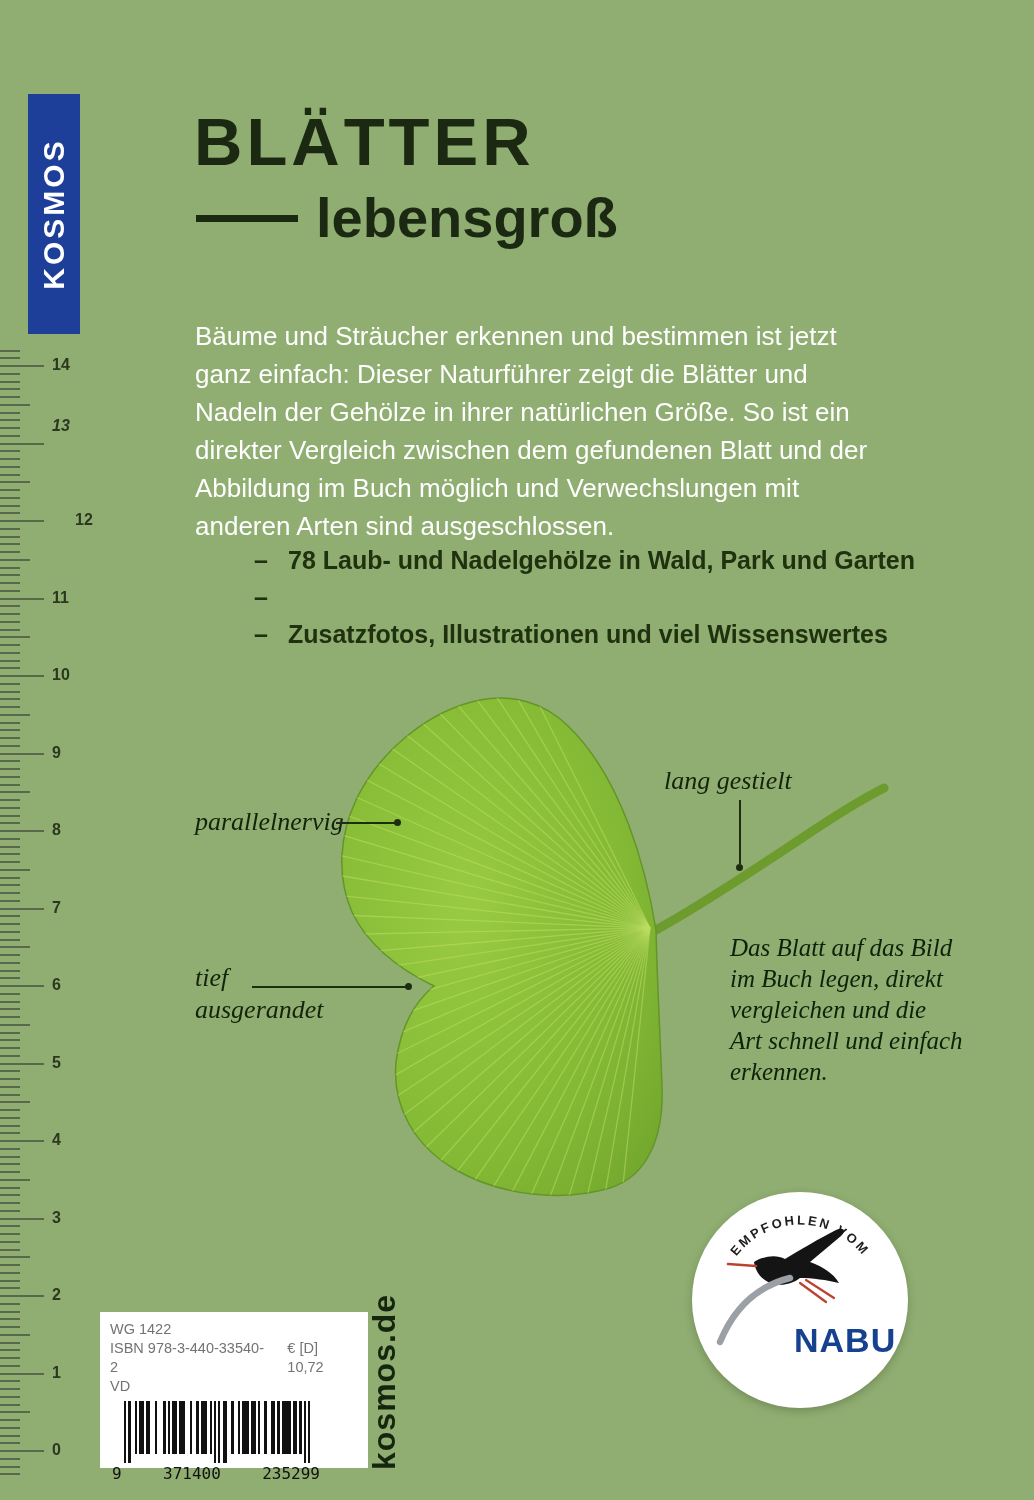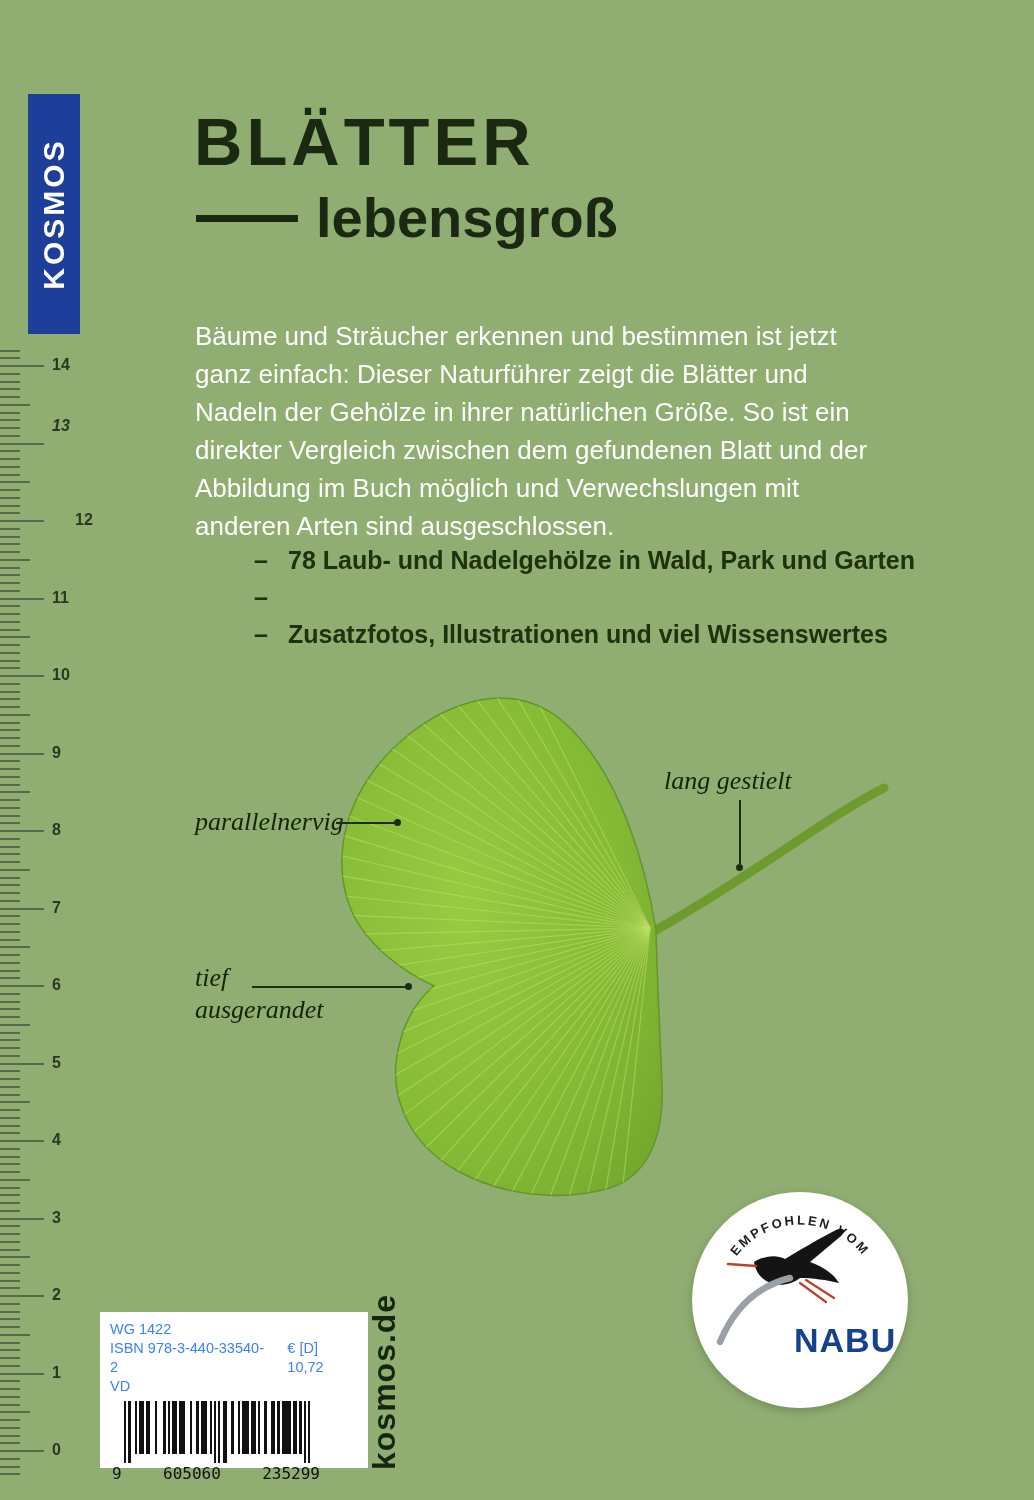--- a/index.html
+++ b/index.html
@@ -38,21 +38,21 @@
   .pline{position:absolute; background:#1d2d10;}
   .pdot{position:absolute; width:7px; height:7px; border-radius:50%; background:#1d2d10;}
   
   .caption{position:absolute; left:730px; top:932px; font-family:"Liberation Serif", serif; font-style:italic; font-size:25px; line-height:31px; color:#10210a;}
   
   #leaf-svg{position:absolute; left:0; top:0; pointer-events:none;}
   
   .badge{position:absolute; left:692px; top:1192px; width:216px; height:216px; border-radius:50%; background:#fff; box-shadow:0 3px 9px rgba(35,55,20,.28);}
   
   .sales-box{position:absolute; left:100px; top:1312px; width:268px; height:156px; background:#fff; padding:8px 10px 0 10px; box-sizing:border-box;}
-  .sales-line{font-size:14.5px; color:#3b82f6; line-height:19px;}
+  .sales-line{font-size:14.5px; color:#737373; line-height:19px;}
   .sales-line.isbn{display:flex; gap:16px;}
   #barcode-bars{display:flex; align-items:flex-start; margin-top:5px; margin-left:14px;}
   #barcode-bars .bar{background:#111;}
   #barcode-bars .gap{background:transparent; height:1px;}
   .ean-digits{display:flex; justify-content:space-between; width:208px; margin-left:2px; margin-top:1px;
     font-family:"DejaVu Sans Mono", monospace; font-size:16px; color:#111;}
   
   .website{
     position:absolute; left:366px; top:1470px;
     transform:rotate(-90deg); transform-origin:0 0;
@@ -318,20 +318,27 @@
   <div class="pdot" style="left:394px; top:819px;"></div>
 
   <div class="leaf-label" id="label-stalk">lang gestielt</div>
   <div class="pline" style="left:739px; top:800px; width:2px; height:64px;"></div>
   <div class="pdot" style="left:736px; top:864px;"></div>
 
   <div class="leaf-label" id="label-notch">tief ausgerandet</div>
   <div class="pline" style="left:252px; top:986px; width:155px; height:2px;"></div>
   <div class="pdot" style="left:405px; top:983px;"></div>
 
+  <div class="caption">
+    <div>Das Blatt auf das Bild</div>
+    <div>im Buch legen, direkt</div>
+    <div>vergleichen und die</div>
+    <div>Art schnell und einfach</div>
+    <div>erkennen.</div>
+  </div>
 
   <div class="badge">
     <svg width="216" height="216" viewBox="0 0 216 216">
       <defs>
         <path id="arcPath" d="M 34 84 A 79 79 0 0 1 182 84"></path>
       </defs>
       <text font-size="13" font-weight="bold" letter-spacing="2.5" fill="#1e1e1c" font-family="Liberation Sans, sans-serif">
         <textPath href="#arcPath" startOffset="50%" text-anchor="middle">EMPFOHLEN VOM</textPath>
       </text>
 
@@ -407,20 +414,20 @@
         <div class="bar" style="width: 4.4px; height: 53px;"></div>
         <div class="gap" style="width: 2.2px;"></div>
         <div class="bar" style="width: 2.2px; height: 53px;"></div>
         <div class="gap" style="width: 2.2px;"></div>
         <div class="bar" style="width: 2.2px; height: 62px;"></div>
         <div class="gap" style="width: 2.2px;"></div>
         <div class="bar" style="width: 2.2px; height: 62px;"></div>
       </div>
     <div class="ean-digits">
       <span>9</span>
-      <span>605060</span>
+      <span>371400</span>
       <span>235299</span>
     </div>
   </div>
 
   <div class="website">kosmos.de</div>
 
 </div>
 
 </body></html>

